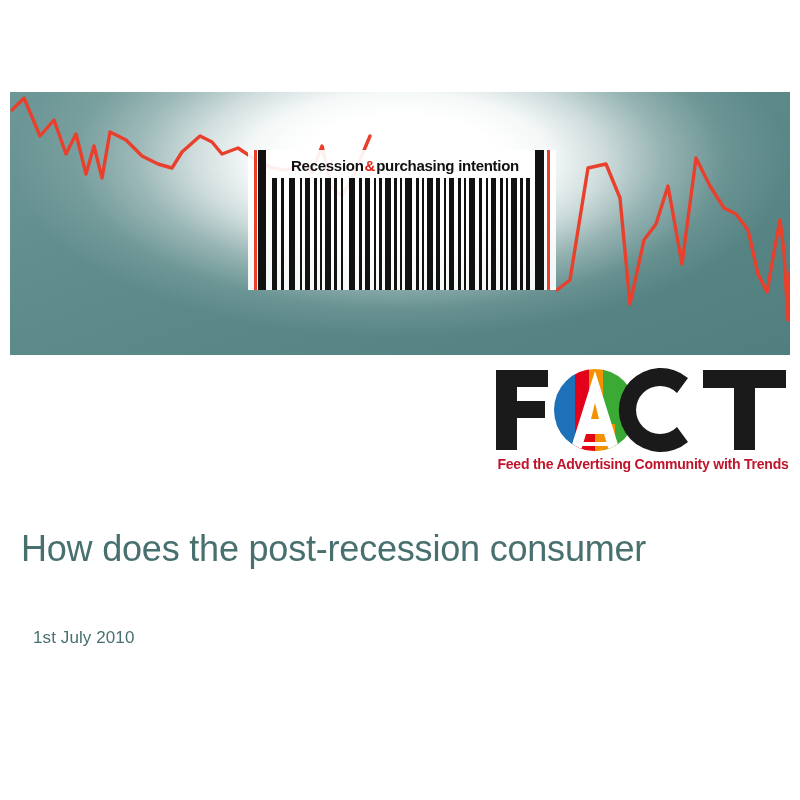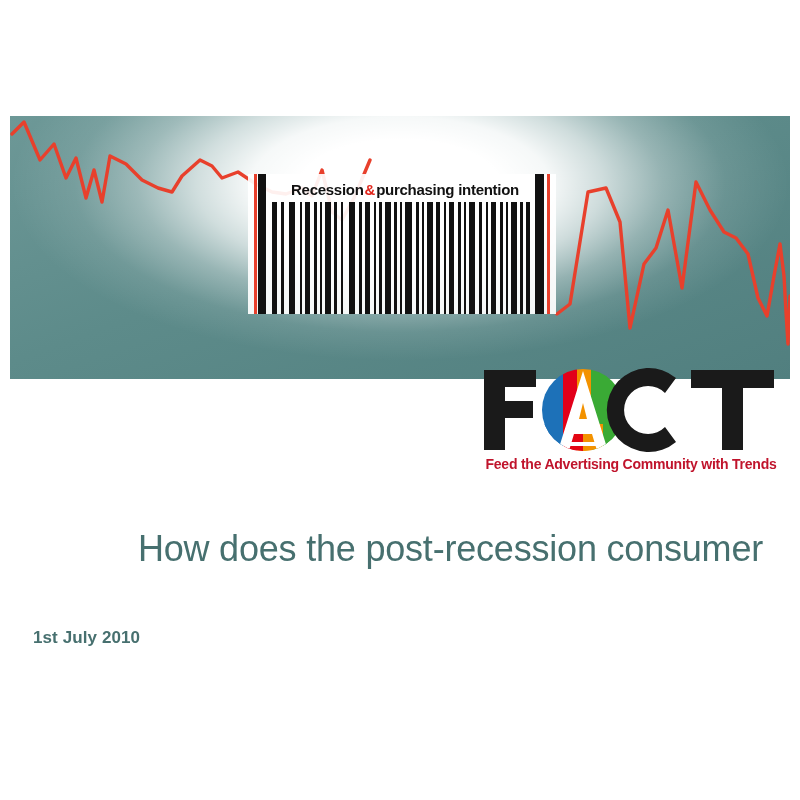--- a/index.html
+++ b/index.html
@@ -20,21 +20,21 @@
   .slide {
     position: absolute;
     inset: 0;
     background: #ffffff;
   }
 
   
   .hero {
     position: absolute;
     left: 10px;
-    top: 116px;
+    top: 92px;
     width: 780px;
     height: 263px;
     overflow: hidden;
     background: #bef264;
   }
   .hero-bg {
     position: absolute;
     inset: 0;
     background:
       radial-gradient(ellipse 58% 78% at 50% 26%,
@@ -85,21 +85,21 @@
     transform: scaleX(0.97);
   }
   .barcode-label .amp {
     color: #e1251b;
     padding: 0 1px;
   }
 
   
   .logo {
     position: absolute;
-    left: 480px;
+    left: 492px;
     top: 366px;
     width: 298px;
     height: 112px;
   }
   .logo-mark {
     position: absolute;
     left: 0;
     top: 0;
     width: 298px;
     height: 88px;
@@ -116,40 +116,39 @@
     font-size: 14.2px;
     letter-spacing: -0.25px;
     color: #c0142c;
     white-space: nowrap;
     transform: scaleX(0.99);
   }
 
   
   .headline {
     position: absolute;
-    left: 33px;
+    left: 21px;
     top: 525px;
     width: 730px;
     font-family: "Liberation Sans", sans-serif;
     font-size: 36px;
     line-height: 48px;
     font-weight: 400;
     color: #47706f;
     letter-spacing: -0.2px;
-    text-align: right;
   }
   .headline .l2 { display: block; }
 
   .subtitle {
     position: absolute;
     left: 33px;
     top: 628px;
     font-family: "Liberation Sans", sans-serif;
     font-size: 17px;
-    font-weight: 700;
+    font-weight: 400;
     color: #47706f;
     letter-spacing: 0.1px;
   }
 </style>
 </head>
 <body>
 
 <div class="slide">
 
   <div class="hero">

